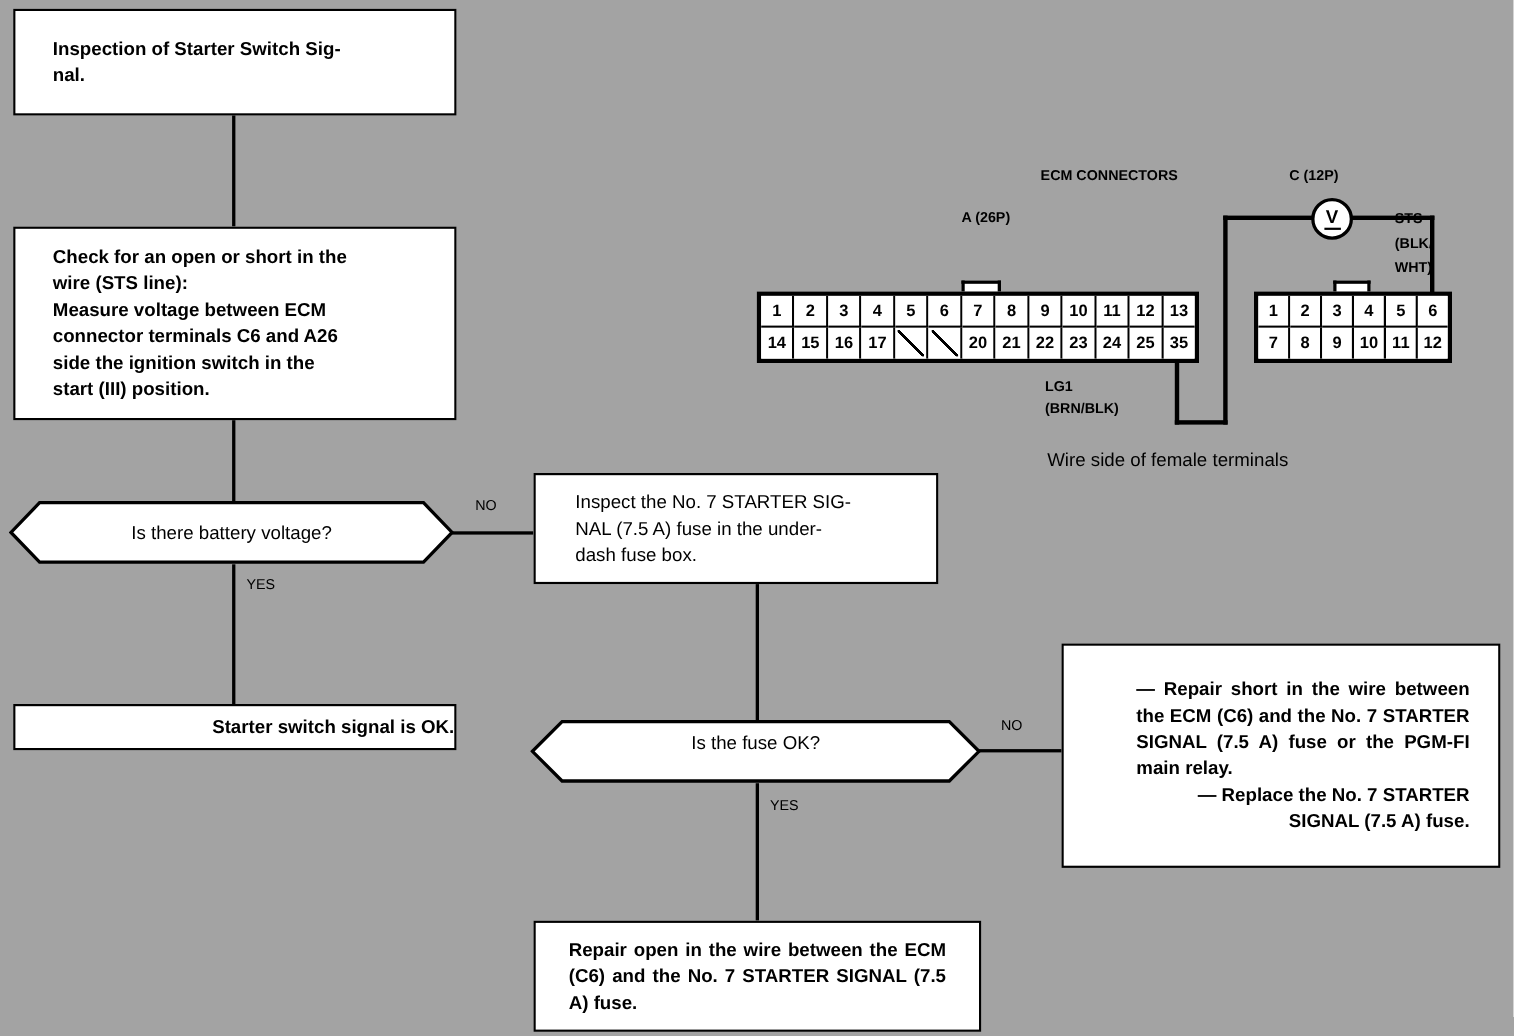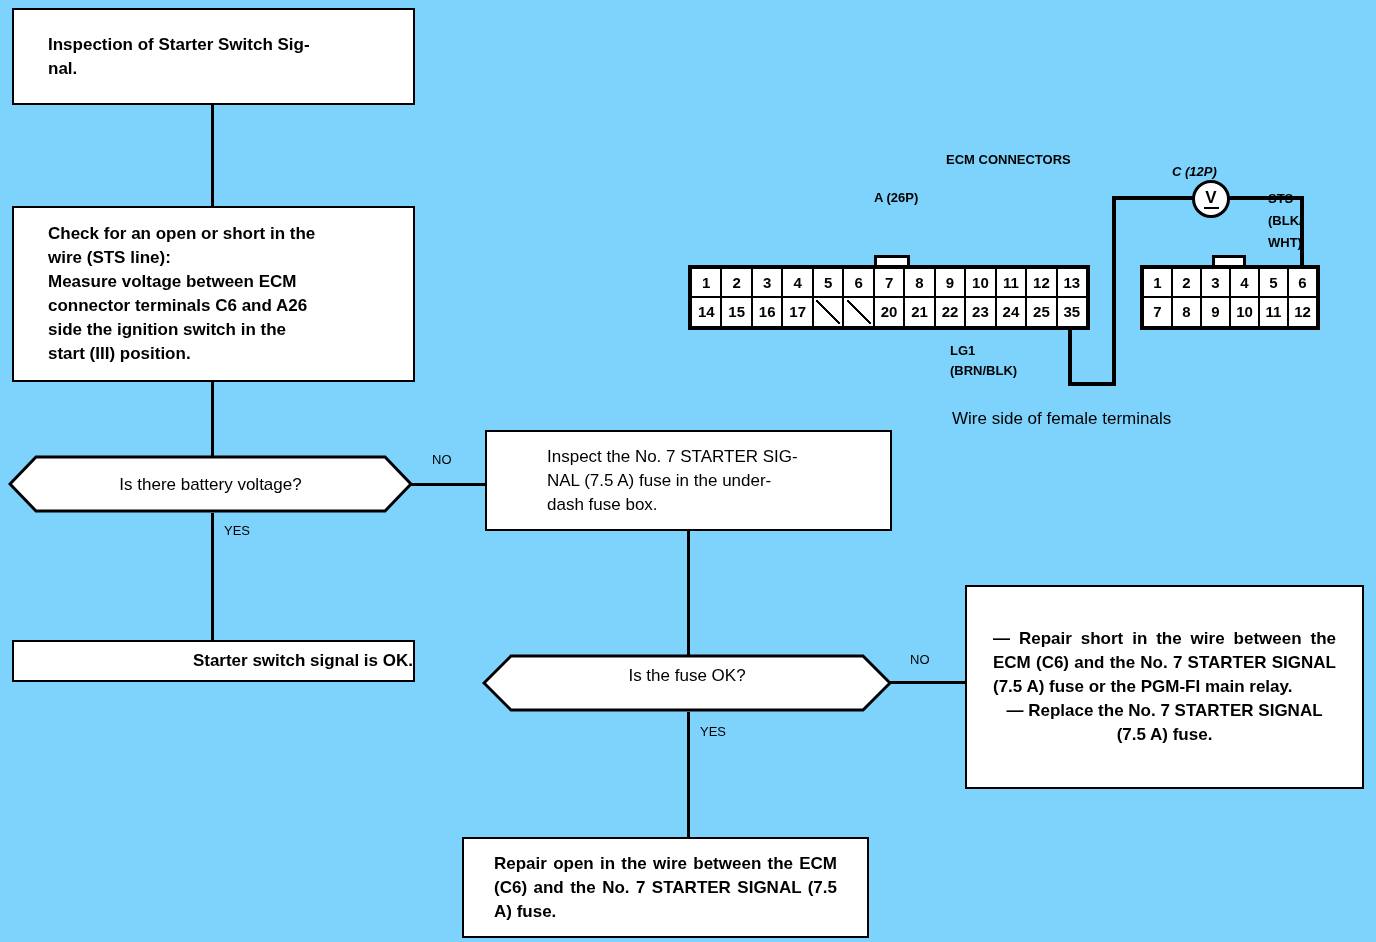--- a/index.html
+++ b/index.html
@@ -5,21 +5,21 @@
 <style>
   html, body {
     margin: 0;
     padding: 0;
     background: #ffffff;
   }
   #page {
     position: relative;
     width: 1376px;
     height: 942px;
-    background: #7dd3fc;
+    background: #a3a3a3;
     font-family: "Liberation Sans", sans-serif;
     color: #000000;
     overflow: hidden;
   }
 
   
   .fbox {
     position: absolute;
     box-sizing: border-box;
     border: 2px solid #000;
@@ -193,53 +193,53 @@
   <div class="ln lnv" style="left:211px; top:513px; height:130px;"></div>
   <div class="lbl" style="left:224px; top:521px;">YES</div>
 
   <div class="ln lnh" style="left:411px; top:483px; width:74px;"></div>
   <div class="lbl" style="left:432px; top:450px;">NO</div>
 
   <div class="fbox center" style="left:12px; top:640px; width:403px; height:42px;align-items:flex-end;">
     <div class="txt">Starter switch signal is OK.</div>
   </div>
 
-  <div class="fbox light pad-c" style="left:485px; top:430px; width:407px; height:101px;padding-left:24px;">
+  <div class="fbox light pad-c" style="left:485px; top:430px; width:368px; height:101px;">
     <div class="txt">Inspect the No. 7 STARTER SIG-
 NAL (7.5 A) fuse in the under-
 dash fuse box.</div>
   </div>
 
   <div class="ln lnv" style="left:687px; top:531px; height:125px;"></div>
 
   <div class="hex" style="left:482px; top:654px; width:410px; height:42px;">
     <svg width="410" height="58" viewBox="0 0 410 58">
       <polygon points="29,2 381,2 408,29 381,56 29,56 2,29" fill="#ffffff" stroke="#000000" stroke-width="3"></polygon>
     </svg>
     <div class="hexlabel">Is the fuse OK?</div>
   </div>
 
   <div class="ln lnv" style="left:687px; top:712px; height:125px;"></div>
   <div class="lbl" style="left:700px; top:722px;">YES</div>
 
   <div class="ln lnh" style="left:890px; top:681px; width:78px;"></div>
   <div class="lbl" style="left:910px; top:650px;">NO</div>
 
-  <div class="fbox just" style="left:965px; top:585px; width:399px; height:204px;">
+  <div class="fbox just" style="left:965px; top:585px; width:399px; height:204px;padding-left:40px;">
     <div class="txt" style="padding-left:26px; padding-right:26px; text-indent:0;">— Repair short in the wire between the ECM (C6) and the No. 7 STARTER SIGNAL (7.5 A) fuse or the PGM-FI main relay.</div>
-    <div class="txt" style="padding-left:26px; padding-right:26px; text-align:center;">— Replace the No. 7 STARTER SIGNAL (7.5 A) fuse.</div>
-  </div>
-
-  <div class="fbox just" style="left:462px; top:837px; width:407px; height:101px;">
+    <div class="txt" style="padding-left:26px; padding-right:26px; text-align:right;">— Replace the No. 7 STARTER SIGNAL (7.5 A) fuse.</div>
+  </div>
+
+  <div class="fbox just" style="left:485px; top:837px; width:407px; height:101px;">
     <div class="txt" style="padding-left:30px; padding-right:30px;">Repair open in the wire between the ECM (C6) and the No. 7 STARTER SIGNAL (7.5 A) fuse.</div>
   </div>
 
   <div class="lbl b" style="left:946px; top:150px;">ECM CONNECTORS</div>
 
-  <div class="lbl b" style="left:1172px; top:162px;font-style:italic;">C (12P)</div>
+  <div class="lbl b" style="left:1172px; top:150px;">C (12P)</div>
 
   <div class="lbl b" style="left:874px; top:188px;">A (26P)</div>
 
   <div class="conn" style="left:688px; top:255px; width:402px; height:75px;">
     <div class="conn-tab" style="left:186px; top:0px; width:36px; height:12px;"></div>
     <div class="conn-frame" style="left:0px; top:10px; width:402px; height:65px;">
       <div class="prow">
         <div class="pcell">1</div>
         <div class="pcell">2</div>
         <div class="pcell">3</div>

